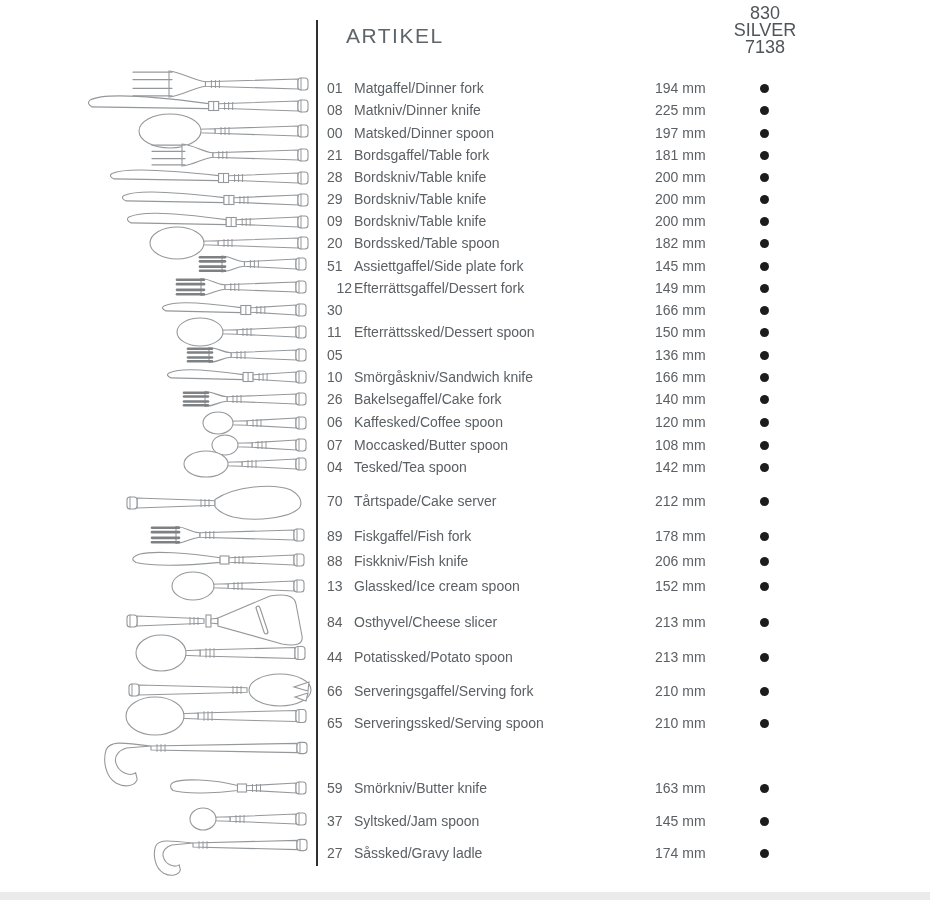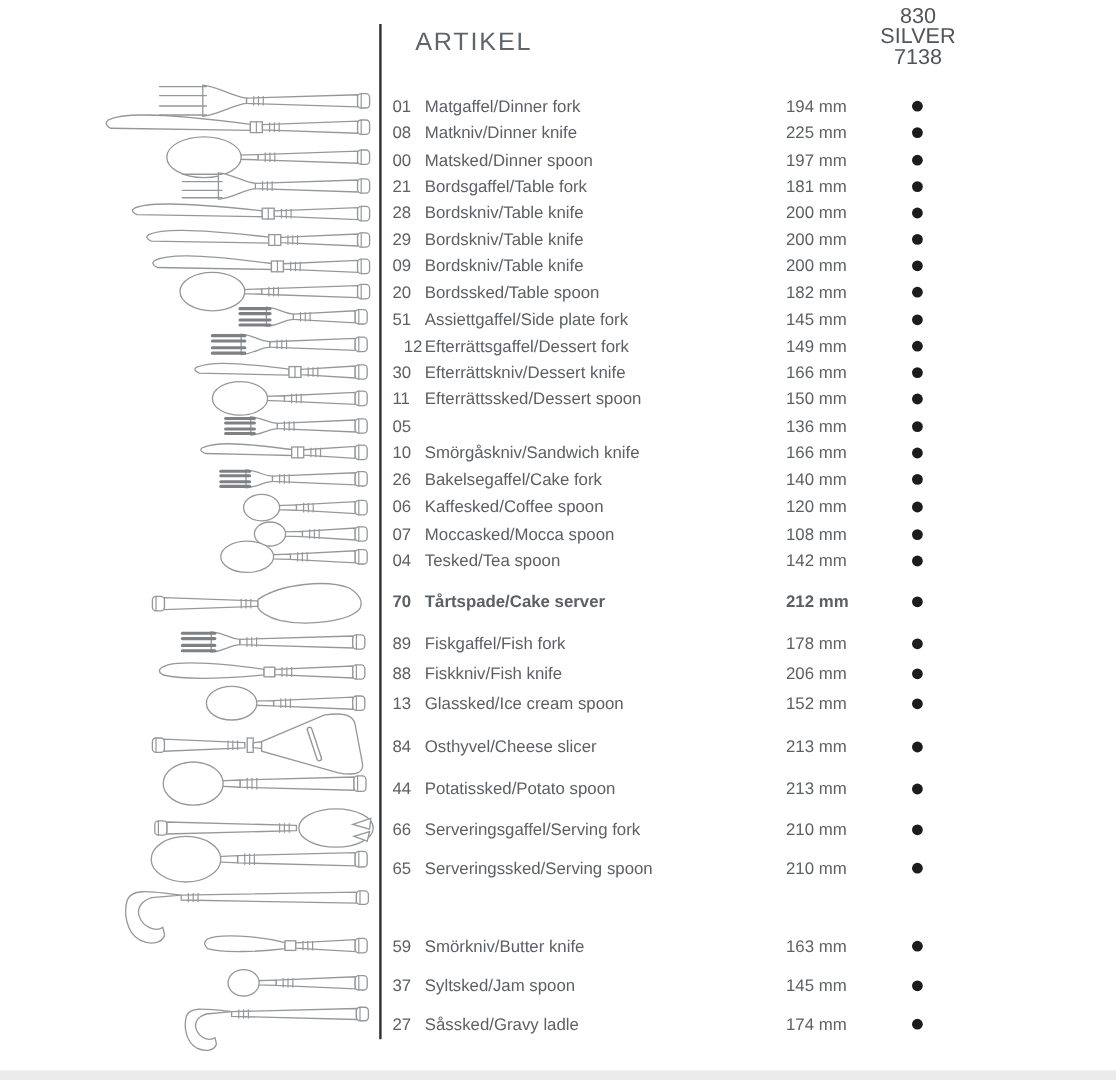--- a/index.html
+++ b/index.html
@@ -429,21 +429,20 @@
     <span class="dot"></span>
   </div>
     <div class="row" style="top: 278px; text-align: right;">
     <span class="code">12</span>
     <span class="name">Efterrättsgaffel/Dessert fork</span>
     <span class="len">149 mm</span>
     <span class="dot"></span>
   </div>
     <div class="row" style="top: 300px;">
     <span class="code">30</span>
-    <span class="name">Efterrättskniv/Dessert knife</span>
     <span class="len">166 mm</span>
     <span class="dot"></span>
   </div>
     <div class="row" style="top: 322px;">
     <span class="code">11</span>
     <span class="name">Efterrättssked/Dessert spoon</span>
     <span class="len">150 mm</span>
     <span class="dot"></span>
   </div>
     <div class="row" style="top: 345px;">
@@ -464,31 +463,31 @@
     <span class="dot"></span>
   </div>
     <div class="row" style="top: 412px;">
     <span class="code">06</span>
     <span class="name">Kaffesked/Coffee spoon</span>
     <span class="len">120 mm</span>
     <span class="dot"></span>
   </div>
     <div class="row" style="top: 435px;">
     <span class="code">07</span>
-    <span class="name">Moccasked/Mocca spoon</span>
+    <span class="name">Moccasked/Butter spoon</span>
     <span class="len">108 mm</span>
     <span class="dot"></span>
   </div>
     <div class="row" style="top: 457px;">
     <span class="code">04</span>
     <span class="name">Tesked/Tea spoon</span>
     <span class="len">142 mm</span>
     <span class="dot"></span>
   </div>
-    <div class="row" style="top: 491px; font-weight: bold;">
+    <div class="row" style="top: 491px;">
     <span class="code">70</span>
     <span class="name">Tårtspade/Cake server</span>
     <span class="len">212 mm</span>
     <span class="dot"></span>
   </div>
     <div class="row" style="top: 526px;">
     <span class="code">89</span>
     <span class="name">Fiskgaffel/Fish fork</span>
     <span class="len">178 mm</span>
     <span class="dot"></span>

